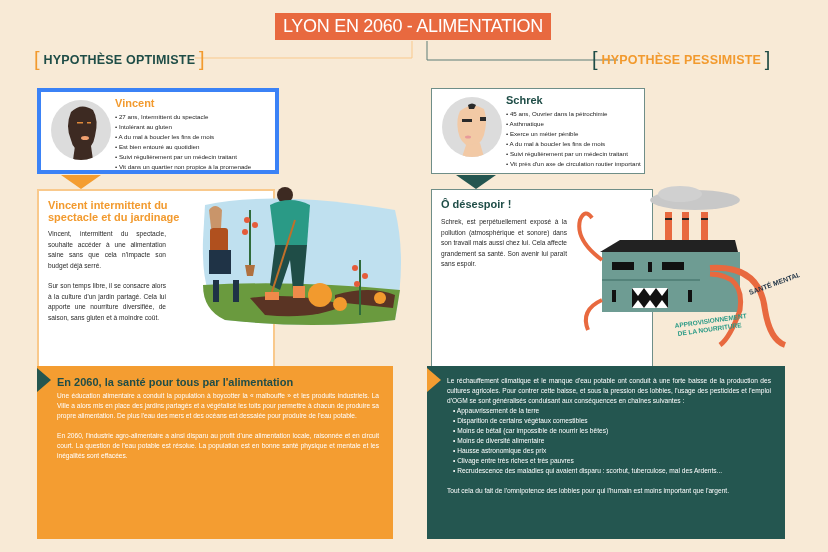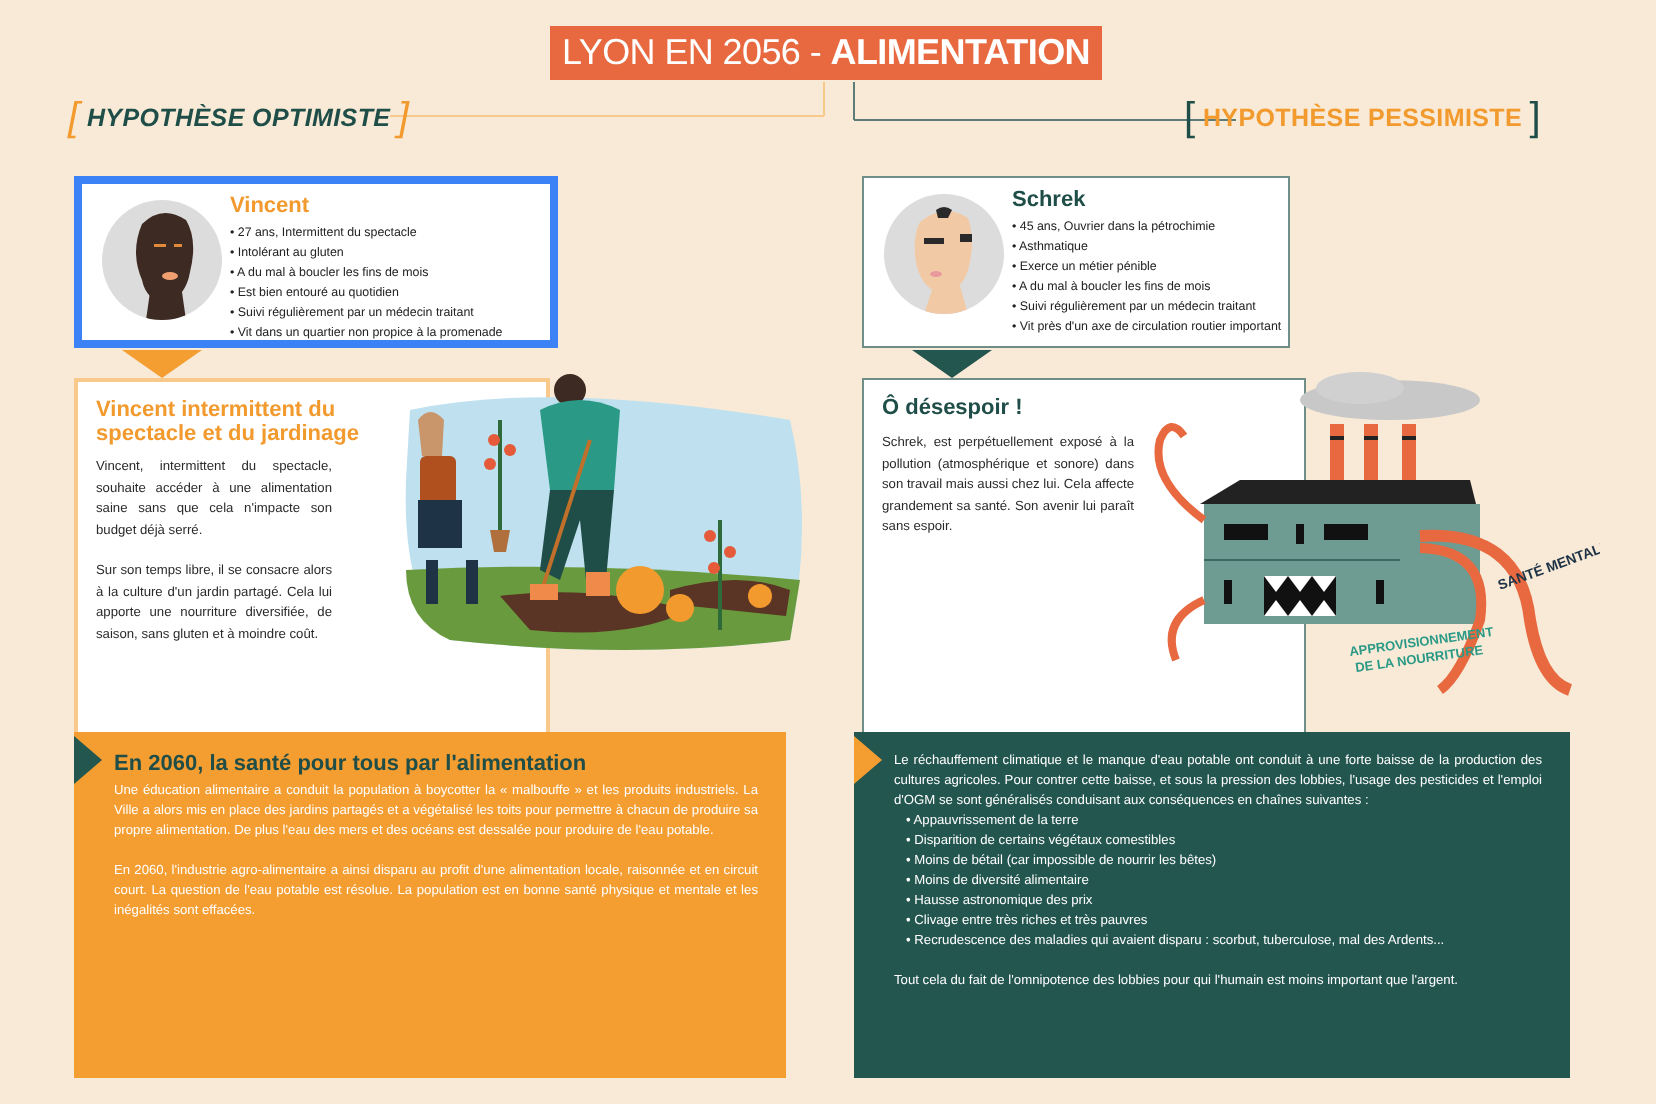--- a/index.html
+++ b/index.html
@@ -8,28 +8,28 @@
     background: #f8ead6;
     font-family: "Liberation Sans", "DejaVu Sans", sans-serif;
     position: relative;
     color: #2a2a2a;
   }
   .title-box {
     position: absolute; left: 275px; top: 13px; width: 276px; height: 27px;
     background: #e8693f; color: #fff; font-size: 18px; text-align: center;
     line-height: 27px; letter-spacing: -0.3px;
   }
-  .title-box b { font-weight: 700; }
+  .title-box b { font-weight: 400; }
   .conn-line { position: absolute; }
   .hyp {
     position: absolute; top: 48px; height: 22px; font-weight: 700; font-size: 12.5px;
     line-height: 22px; letter-spacing: 0.2px;
   }
   .hyp .br { font-size: 20px; font-weight: 400; vertical-align: -2px; }
-  .hyp-opt { left: 34px; color: #1f4d47; font-style: italic; }
+  .hyp-opt { left: 34px; color: #1f4d47; }
   .hyp-opt .br { color: #f29a2e; }
   .hyp-pes { left: 592px; color: #f29a2e; }
   .hyp-pes .br { color: #1f4d47; }
 
   .persona {
     position: absolute; top: 88px; height: 86px; background: #fff;
   }
   .persona.opt { left: 37px; width: 242px; border: 4px solid #3b82f6; }
   .persona.pes { left: 431px; width: 214px; border: 1.5px solid #6f8e88; }
   .avatar {
@@ -82,21 +82,21 @@
   .panel.pes h2 { color: #f49d31; }
   .panel p { font-size: 6.6px; line-height: 10px; color: #fff; text-align: justify; }
   .panel p + p { margin-top: 10px; }
   .panel.pes ul { list-style: none; font-size: 6.6px; line-height: 10px; color: #fff; padding-left: 6px; }
   .panel.pes ul li::before { content: "• "; }
 </style>
 </head>
 <body>
 
 <div class="title-box">
-  <span>LYON EN 2056 - </span><b>ALIMENTATION</b>
+  <span>LYON EN 2060 - </span><b>ALIMENTATION</b>
 </div>
 
 <svg class="conn-line" style="left:0;top:0;width:828px;height:80px;">
   <line x1="412" y1="41" x2="412" y2="58" stroke="#f9c98c" stroke-width="1"></line>
   <line x1="195" y1="58" x2="412" y2="58" stroke="#f9c98c" stroke-width="1"></line>
   <line x1="427" y1="41" x2="427" y2="60" stroke="#5c7d77" stroke-width="1"></line>
   <line x1="427" y1="60" x2="618" y2="60" stroke="#5c7d77" stroke-width="1"></line>
 </svg>
 
 <div class="hyp hyp-opt">

